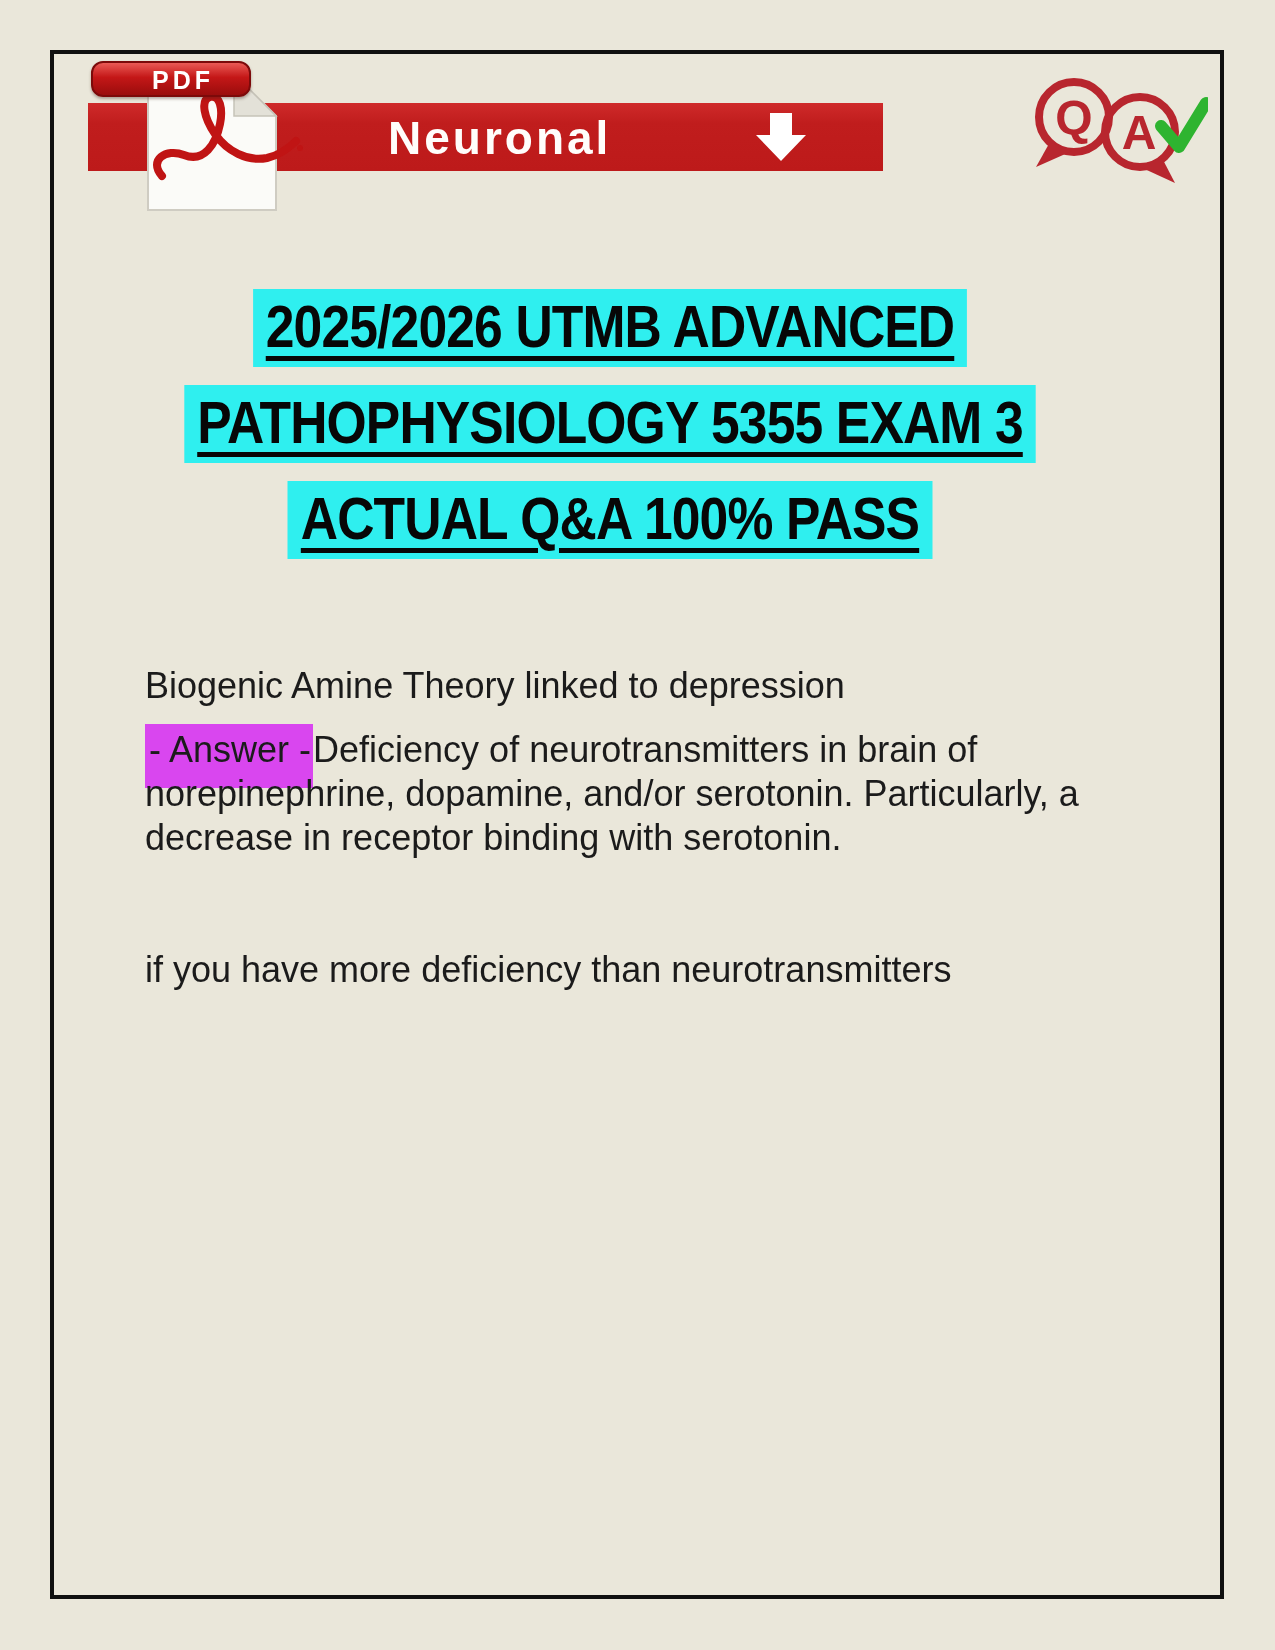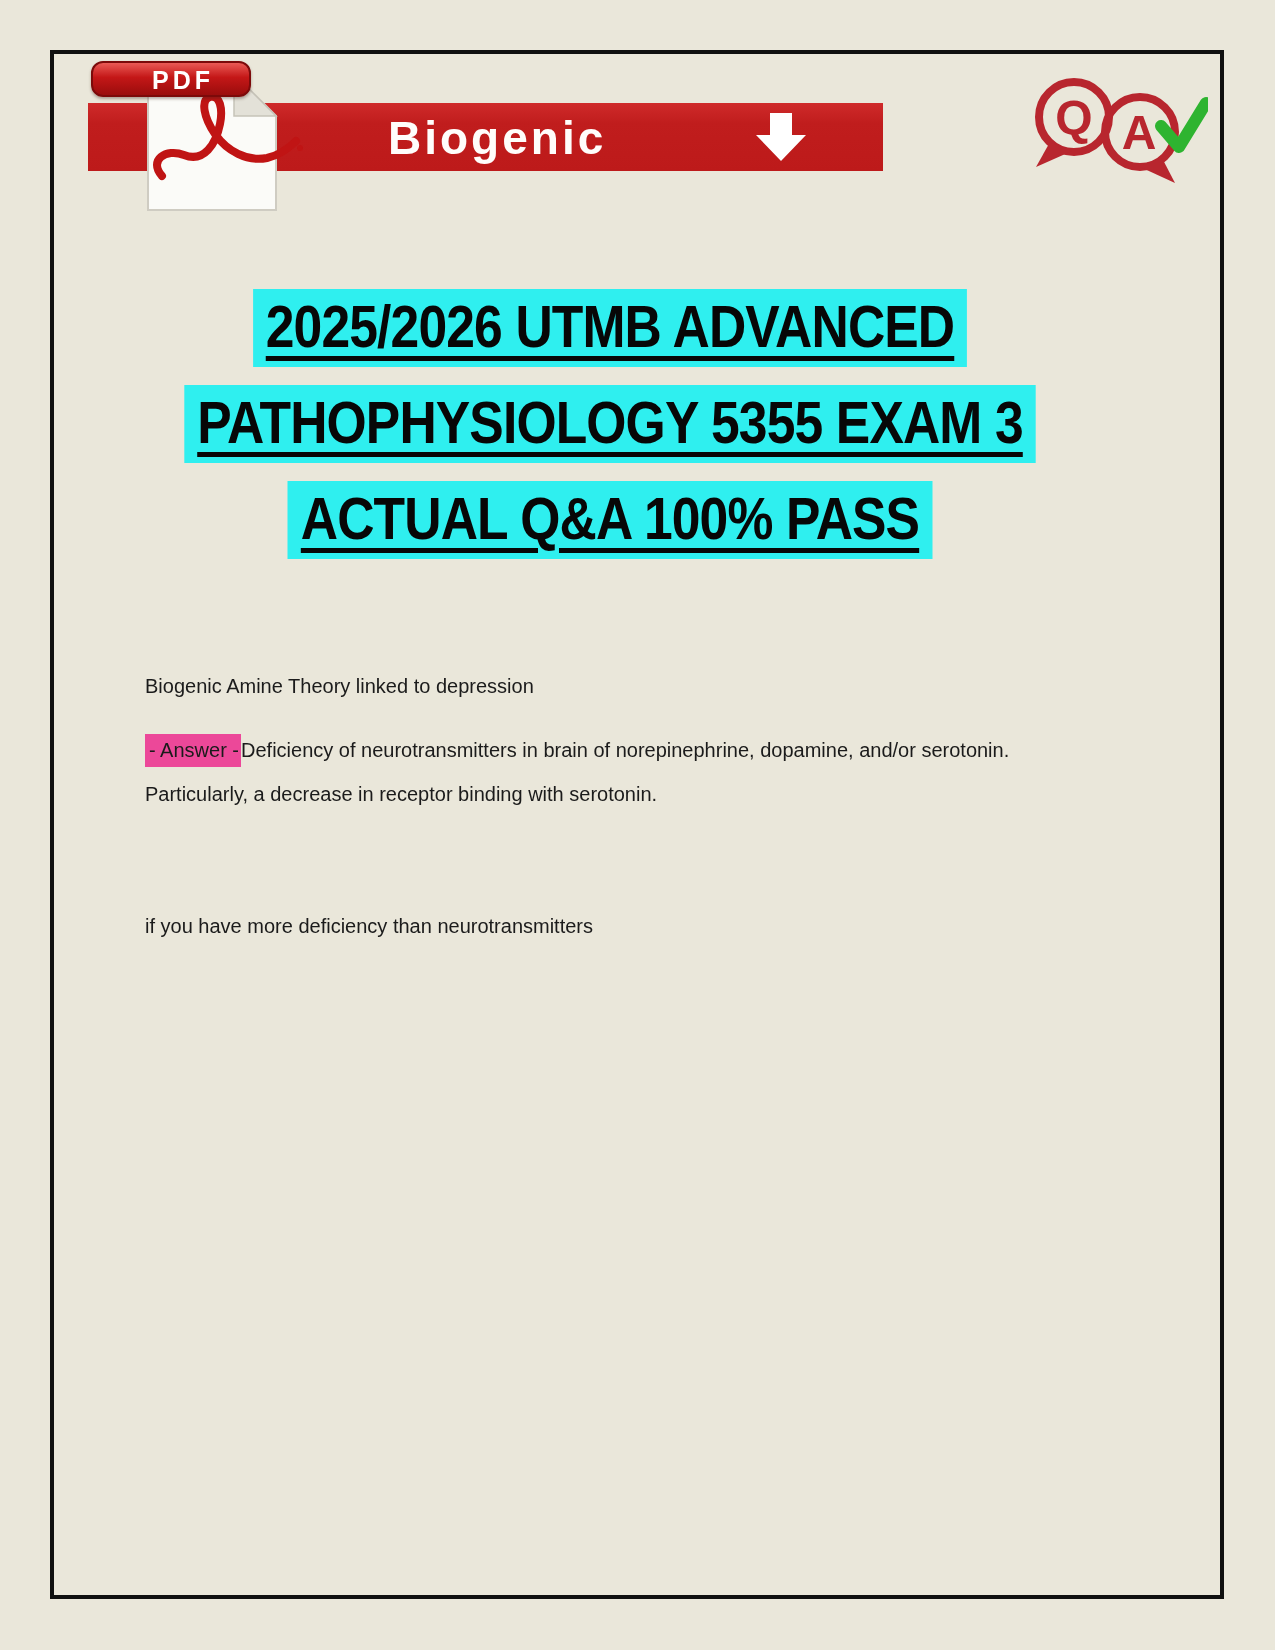--- a/index.html
+++ b/index.html
@@ -58,41 +58,41 @@
     padding:4px 15px 7px 15px;
     text-decoration:underline;
     text-decoration-thickness:5px;
     text-underline-offset:9px;
     text-decoration-color:#070707;
   }
 
   
   .content{
     position:absolute;left:145px;top:664px;width:940px;
-    font-size:20px;line-height:44px;color:#1b1b1b;
+    font-size:36px;line-height:44px;color:#1b1b1b;
   }
   .content p{margin:0;}
   .content p.q{margin-bottom:20px;}
   .content p.a{margin-bottom:88px;}
   .content mark.yl{
-    background:#ec4899;color:#1b1b1b;
-    padding:5px 2px 6px 4px;
+    background:#d946ef;color:#1b1b1b;
+    padding:5px 2px 18px 4px;
     text-align:right;
   }
 </style>
 </head>
 <body>
 
 <div class="stage">
 
   <div class="frame"></div>
 
   <div>
     <div class="dl-bar">
-      <span class="dl-label">Biogenic</span>
+      <span class="dl-label">Neuronal</span>
       <svg class="dl-arrow" viewBox="0 0 58 48">
         <path d="M18 0 h22 v22 h14 L29 48 L4 22 h14 Z" fill="#ffffff"></path>
       </svg>
     </div>
 
     <svg class="pdf-sheet" viewBox="0 0 132 140">
       <path d="M2 2 H88 L130 44 V138 H2 Z" fill="#fbfbf8" stroke="#cfccc2" stroke-width="2"></path>
       <path d="M88 2 L130 44 L88 44 Z" fill="#e3e1d8" stroke="#c6c3b8" stroke-width="1.5"></path>
     </svg>
 

